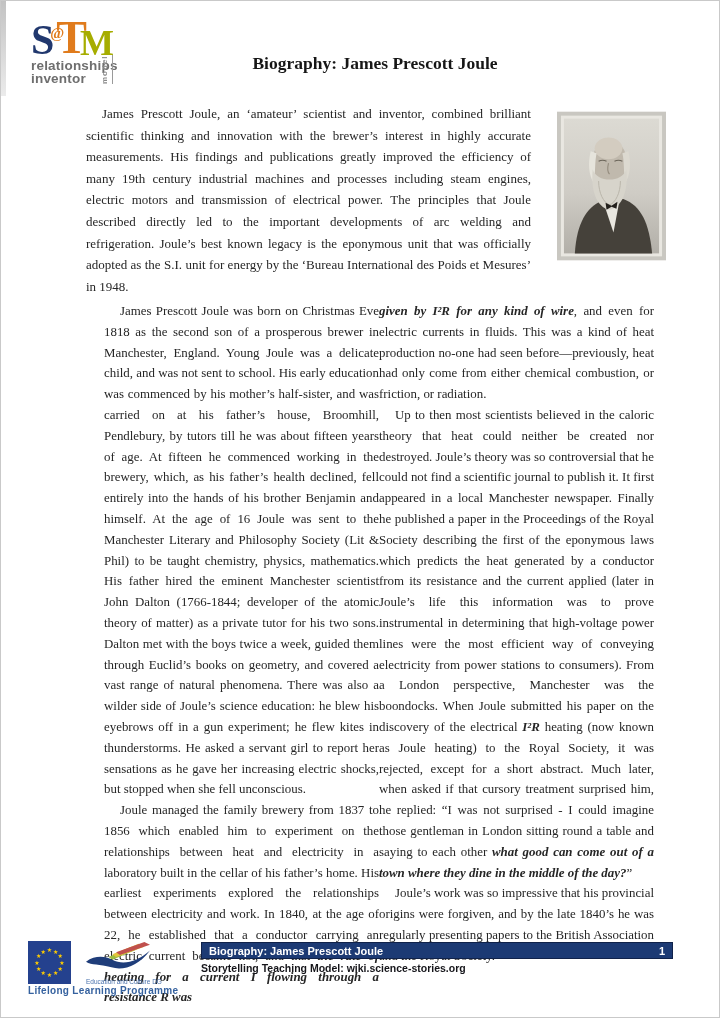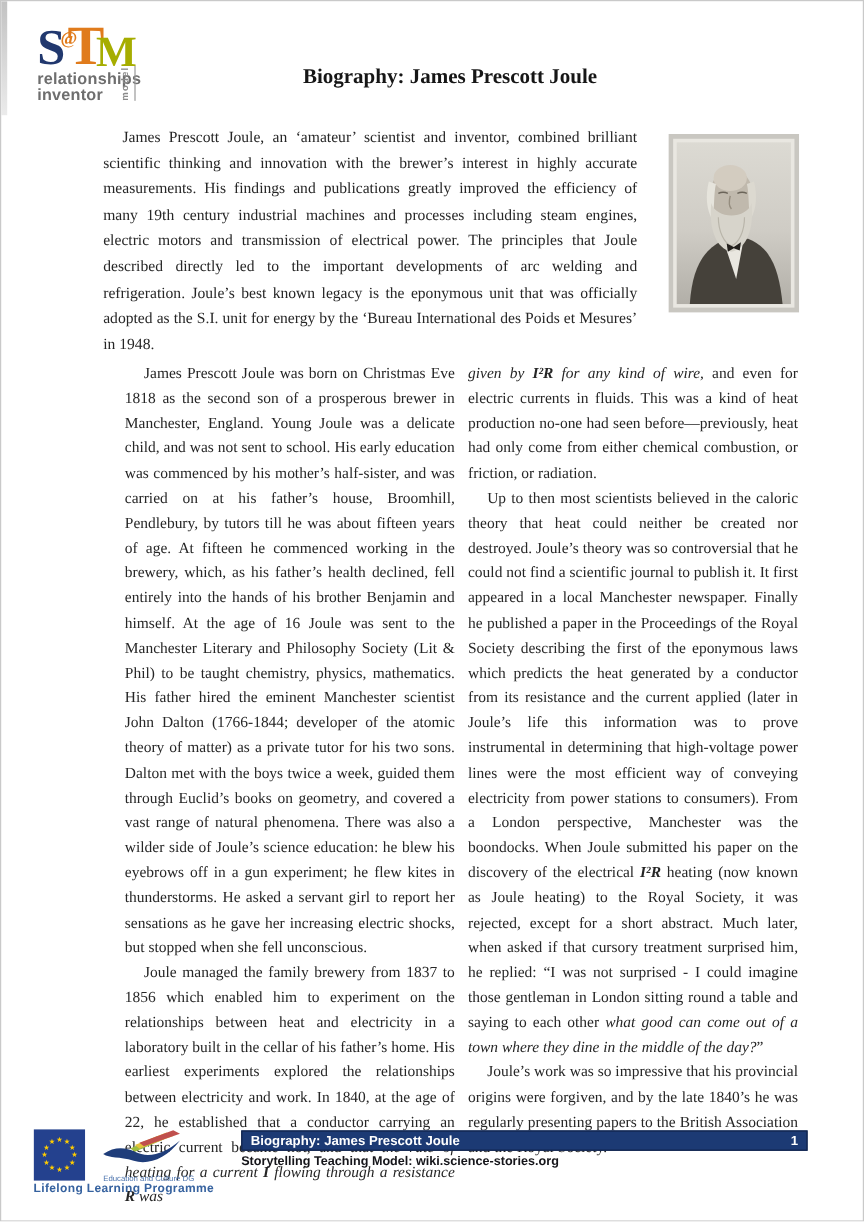--- a/index.html
+++ b/index.html
@@ -27,25 +27,25 @@
   .title{position:absolute;top:52px;left:70px;right:40px;margin:0;text-align:center;
         font-size:17.5px;font-weight:bold;color:#161616;}
 
   
   .intro-row{position:absolute;top:102px;left:85px;width:580px;display:flex;gap:26px;}
   .intro-text{width:461px;font-size:13px;line-height:21.6px;text-align:justify;}
   .intro-text p{text-indent:20px;}
   .portrait{width:109px;height:150px;margin-top:8px;flex:none;}
 
   
-  .columns{position:absolute;top:300px;left:103px;width:561px;display:flex;gap:11px;}
+  .columns{position:absolute;top:300px;left:103px;width:561px;display:flex;}
   .col{width:275px;font-size:12.9px;line-height:20.8px;text-align:justify;}
   .rich p{margin:0;text-indent:16px;}
   .rich p.noindent{text-indent:0;}
-  .it{font-style:italic;}
+  .it{font-style:italic;font-weight:bold;}
   .bd{font-weight:bold;}
 
   
   .footer-left{position:absolute;left:27px;top:940px;display:flex;gap:9px;align-items:flex-start;}
   .dg{display:flex;flex-direction:column;align-items:flex-start;}
   .dg-label{font-family:"Liberation Sans",sans-serif;font-size:6.5px;color:#4a72ad;margin-top:1px;margin-left:6px;}
   .programme{position:absolute;left:27px;top:984px;font-family:"Liberation Sans",sans-serif;
         font-weight:bold;font-size:10px;letter-spacing:.3px;color:#36629f;}
   .footer-bar{position:absolute;left:200px;top:941px;width:472px;height:17px;
         background:#1c3a74;border:1px solid #10224a;box-sizing:border-box;

